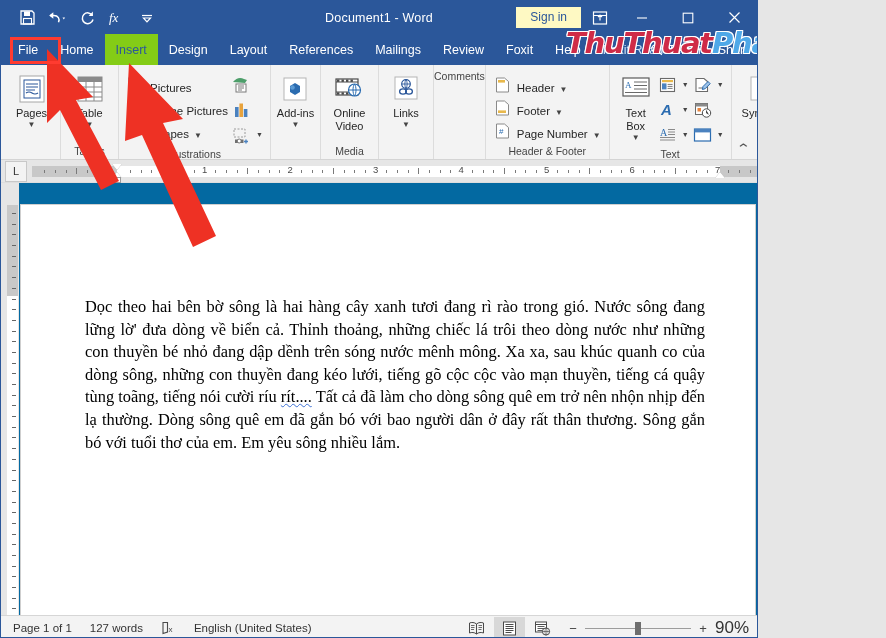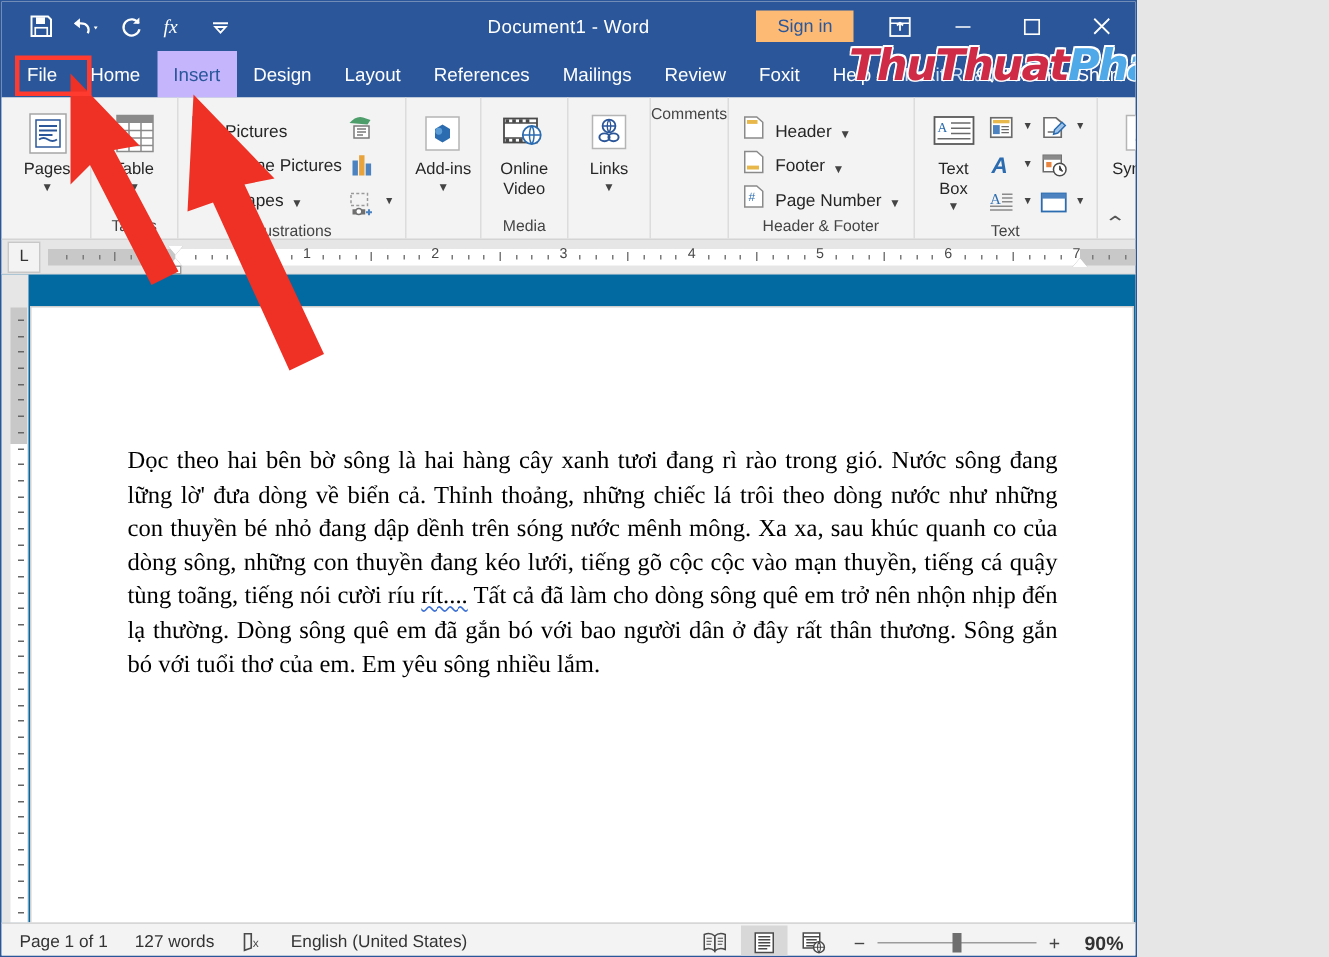--- a/index.html
+++ b/index.html
@@ -48,25 +48,24 @@
     letter-spacing: .2px;
     pointer-events: none;
   }
   .title-right {
     position: absolute;
     right: 0; top: 0;
     height: 33px;
     display: flex; align-items: center;
   }
   .signin {
-    background: #fdba74;
+    background: #fef9c3;
     color: #2b579a;
     font-size: 12px;
     padding: 4px 14px 5px 14px;
-    margin-right: 12px;
     line-height: 1;
   }
   .ribbon-display {
     width: 38px; height: 33px;
     display: flex; align-items: center; justify-content: center;
     color: #fff;
   }
   .wbtn {
     width: 46px; height: 33px;
     display: flex; align-items: center; justify-content: center;
@@ -83,21 +82,21 @@
     padding-left: 6px;
   }
   .tab {
     display: flex; align-items: center;
     padding: 0 11px;
     color: #ffffff;
     font-size: 12.5px;
     white-space: nowrap;
   }
   .tab.active {
-    background: #c4b5fd;
+    background: #84cc16;
     color: #2b579a;
   }
   .tab.ghost { color: #cfe0f5; }
   .tabstrip-right {
     position: absolute;
     right: 6px; top: 0; bottom: 0;
     display: flex; align-items: center; gap: 10px;
     color: #ffffff;
     font-size: 12.5px;
   }
@@ -358,21 +357,21 @@
   .zmid {
     position: absolute; left: 50%; top: 2px;
     width: 1px; height: 9px; background: #9c9c9c;
   }
   .zthumb {
     position: absolute; left: 50%;
     transform: translateX(-50%);
     width: 6px; height: 13px;
     background: #6e6e6e;
   }
-  .zlevel { width: 34px; text-align: right; font-size: 13px; color: #333; font-weight: bold; }
+  .zlevel { width: 34px; text-align: right; font-size: 17px; color: #333; }
 
   
   .file-highlight {
     position: absolute;
     left: 9px; top: 36px;
     width: 51px; height: 27px;
     border: 3px solid #ff3b30;
     z-index: 60;
     pointer-events: none;
   }

